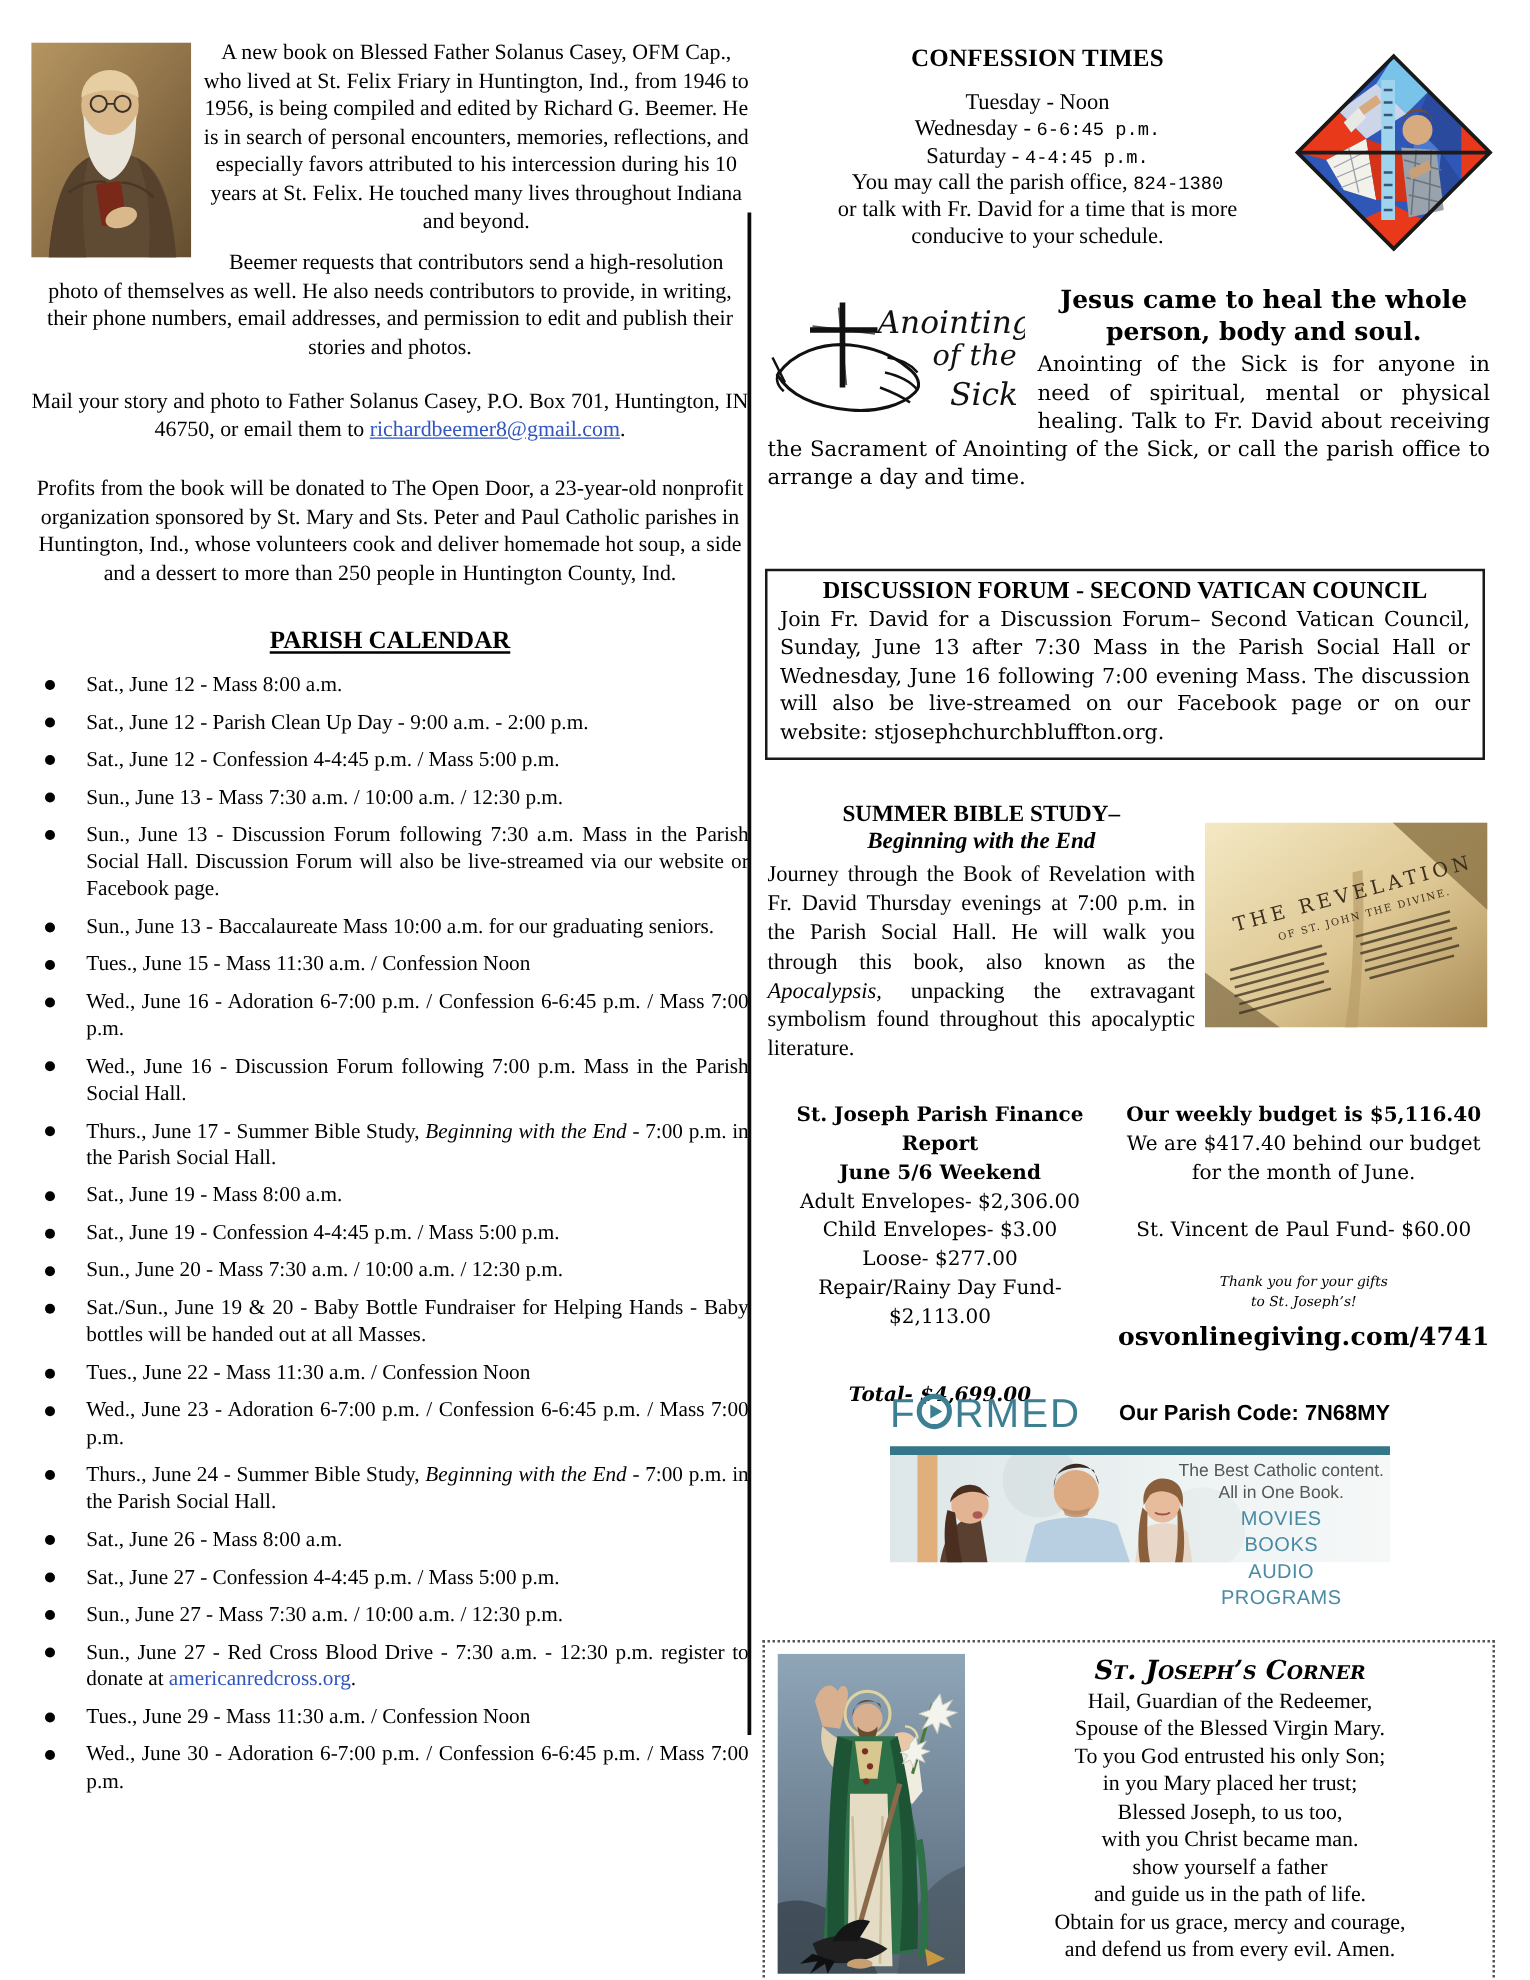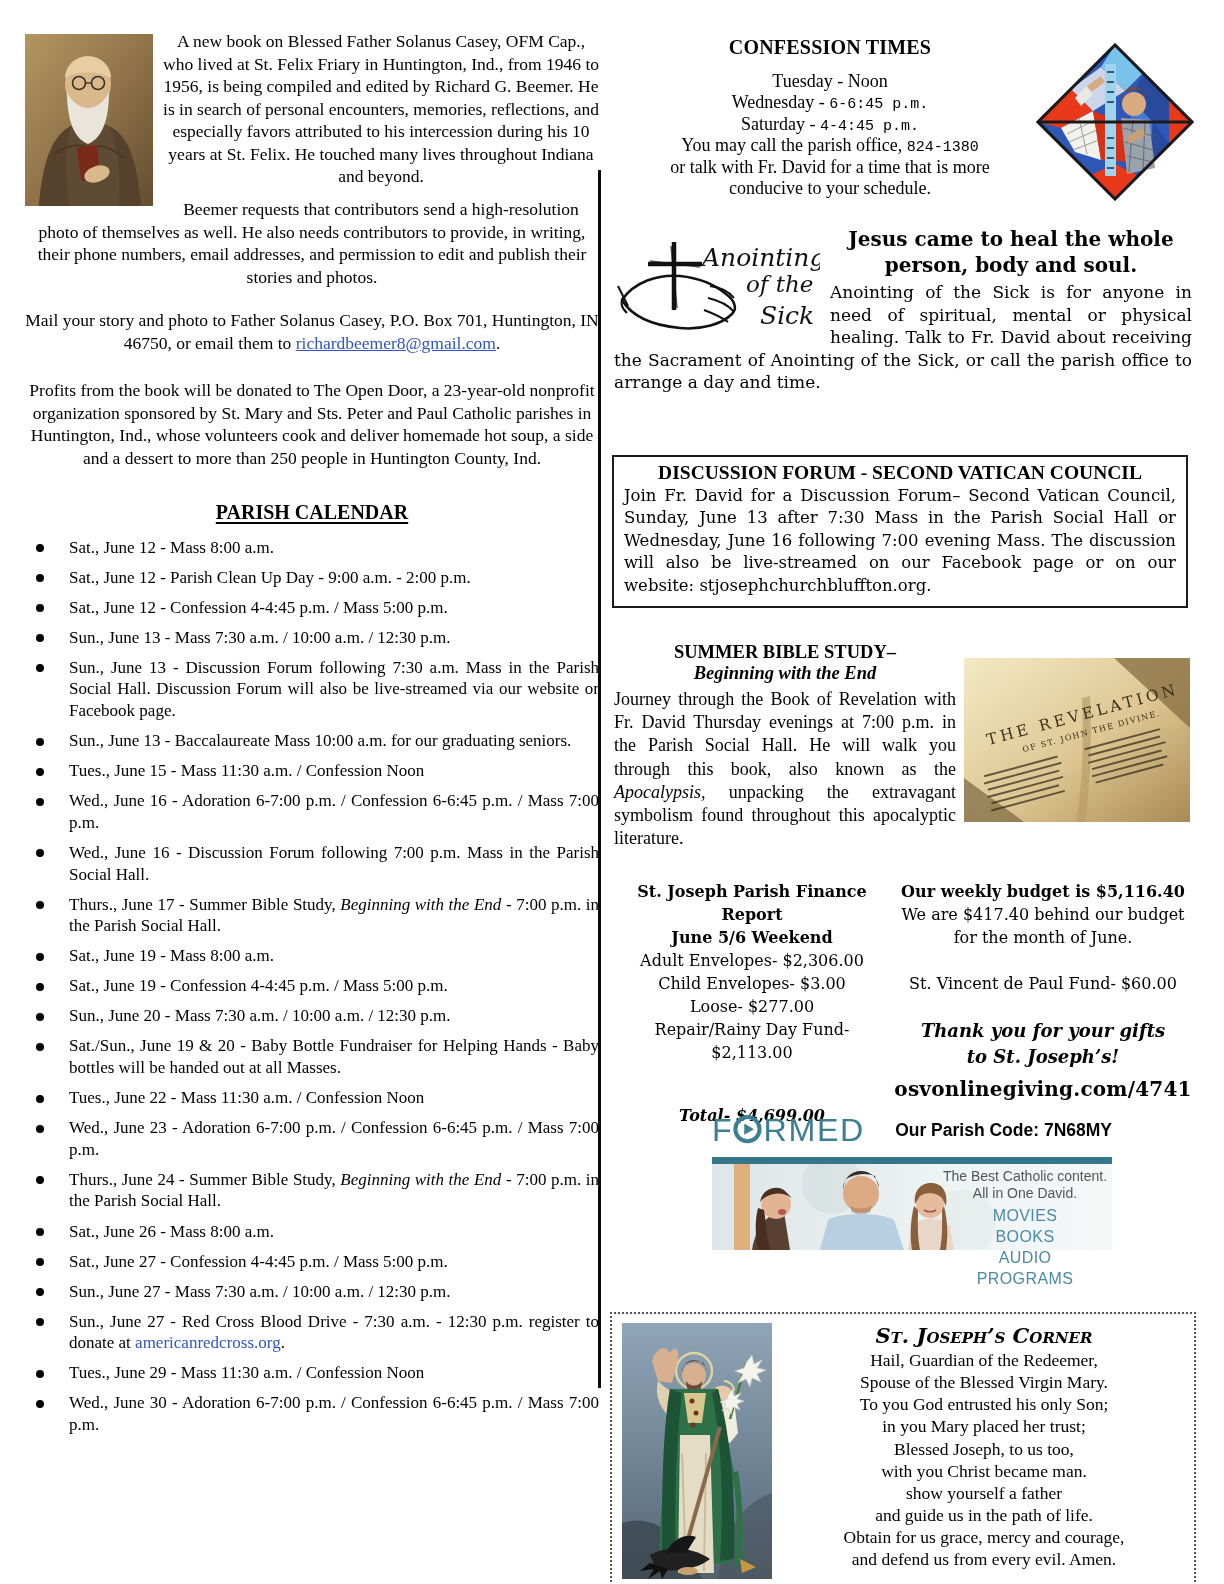--- a/index.html
+++ b/index.html
@@ -57,21 +57,21 @@
   .bible-t2{font-weight:bold;font-style:italic;font-size:18.5px;text-align:center;margin-bottom:4px;}
   .bible-body{font-size:18px;line-height:1.29;text-align:justify;}
 
   .finance{position:absolute;left:612px;top:880px;width:582px;display:flex;
            font-family:"DejaVu Serif",serif;font-size:16px;line-height:1.44;}
   .fin-left{width:280px;text-align:center;}
   .fin-right{flex:1;text-align:center;}
   .fin-bold{font-weight:bold;}
   .fin-total{font-weight:bold;margin-top:40px;font-style:italic;}
   .fin-gap{height:23px;}
-  .fin-thanks{font-weight:bold;font-style:italic;font-size:18px;}
+  .fin-thanks{font-weight:normal;font-style:italic;font-size:11px;}
   .fin-url{font-weight:bold;font-size:20px;margin-top:5px;letter-spacing:.2px;}
 
   .formed{position:absolute;left:712px;top:1106px;width:400px;}
   .formed-row{display:flex;justify-content:space-between;align-items:center;height:48px;}
   .formed-logo{width:158px;height:42px;}
   .formed-code{font-family:"Liberation Sans",sans-serif;font-weight:bold;font-size:17.5px;}
   .formed-bar{height:7px;background:var(--teal-bar);margin-top:3px;}
   .formed-photo{position:relative;height:86px;}
   .formed-photo svg{position:absolute;left:0;top:0;}
   .formed-text{position:absolute;right:2px;top:4px;width:170px;text-align:center;
@@ -353,21 +353,21 @@
         <path d="M138,42 a18,12 0 0 0 22,0 l-2,6 a14,8 0 0 1 -18,0 z" fill="#b98a66" opacity=".8"></path>
         <path d="M196,86 L200,62 C208,52 230,52 238,62 L242,86 Z" fill="#e8d7c8"></path>
         <circle cx="218" cy="40" r="14" fill="#e6bc9c"></circle>
         <path d="M203,40 C201,24 212,18 220,19 C232,20 236,30 234,42 L230,34 a16,14 0 0 0 -22,-2 z" fill="#8a5f3c"></path>
         <path d="M202,42 C198,58 198,74 200,86 L208,86 C205,70 206,56 206,46 Z" fill="#8a5f3c"></path>
         <path d="M232,42 C236,58 236,74 234,86 L228,86 C231,70 230,56 230,46 Z" fill="#8a5f3c"></path>
         <path d="M212,46 a8,5 0 0 0 12,0" stroke="#a05050" stroke-width="1.6" fill="none"></path>
       </svg>
       <div class="formed-text">
         <div class="tagline">The Best Catholic content.</div>
-        <div class="tagline">All in One David.</div>
+        <div class="tagline">All in One Book.</div>
         <div class="formed-items" id="formed-items">
             <div>MOVIES</div>
             <div>BOOKS</div>
             <div>AUDIO</div>
             <div>PROGRAMS</div>
           </div>
       </div>
     </div>
   </div>
 

